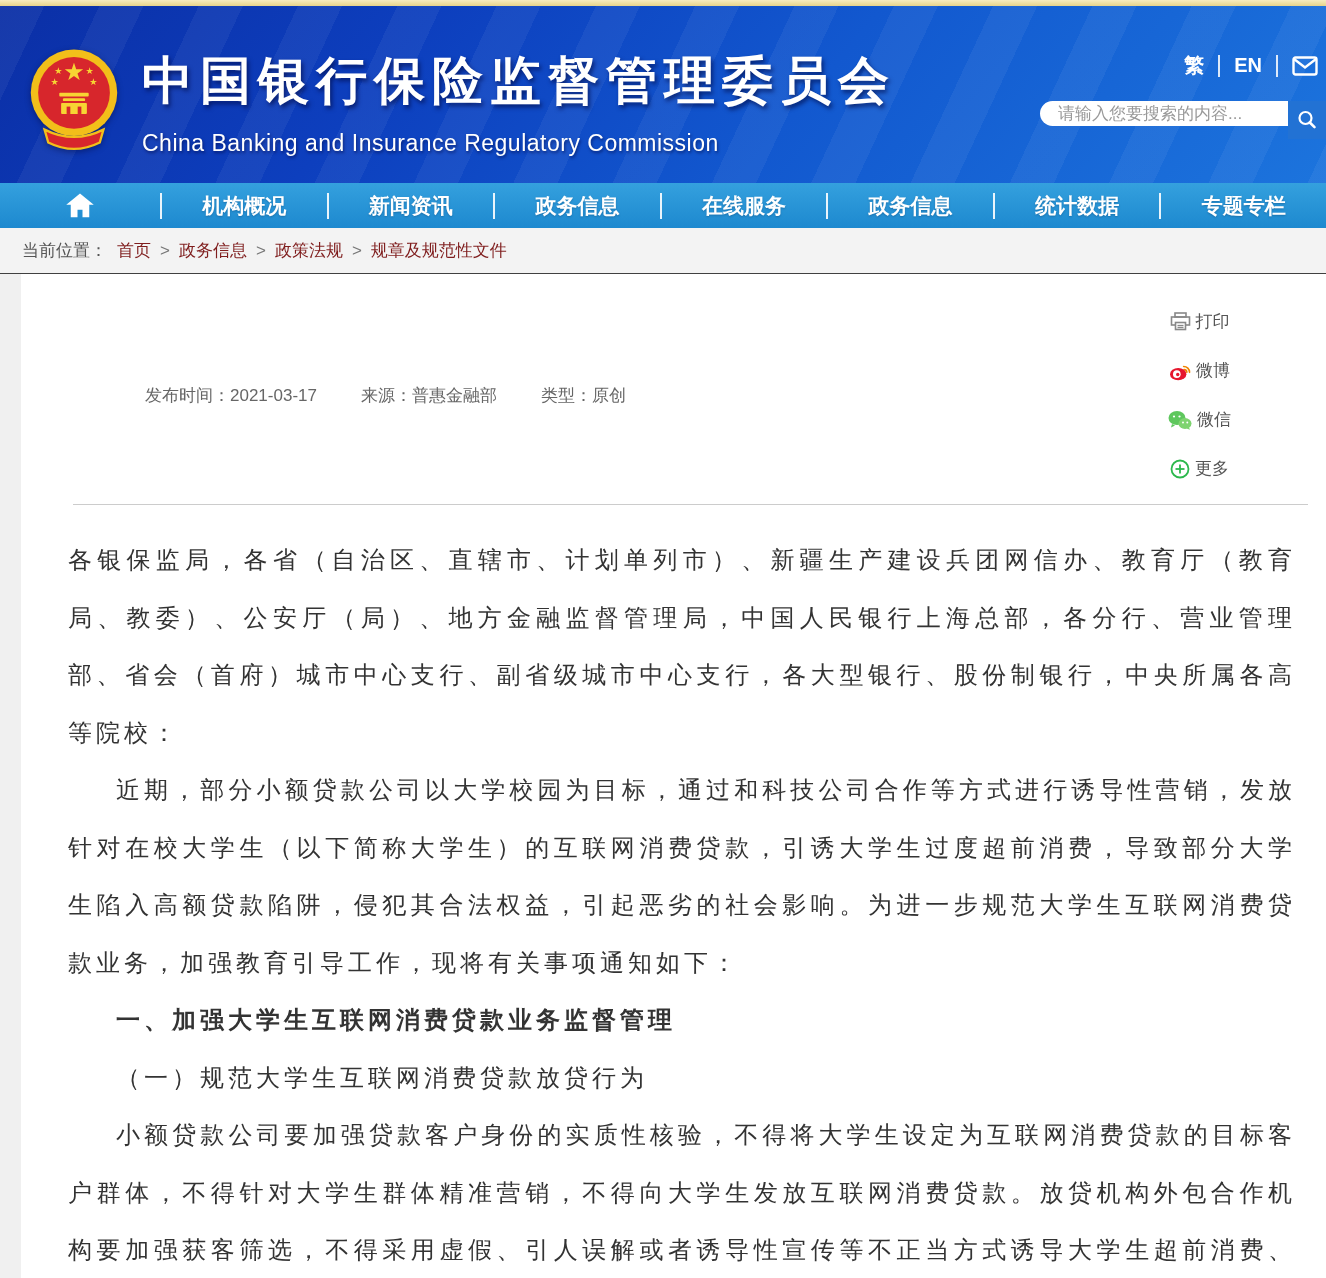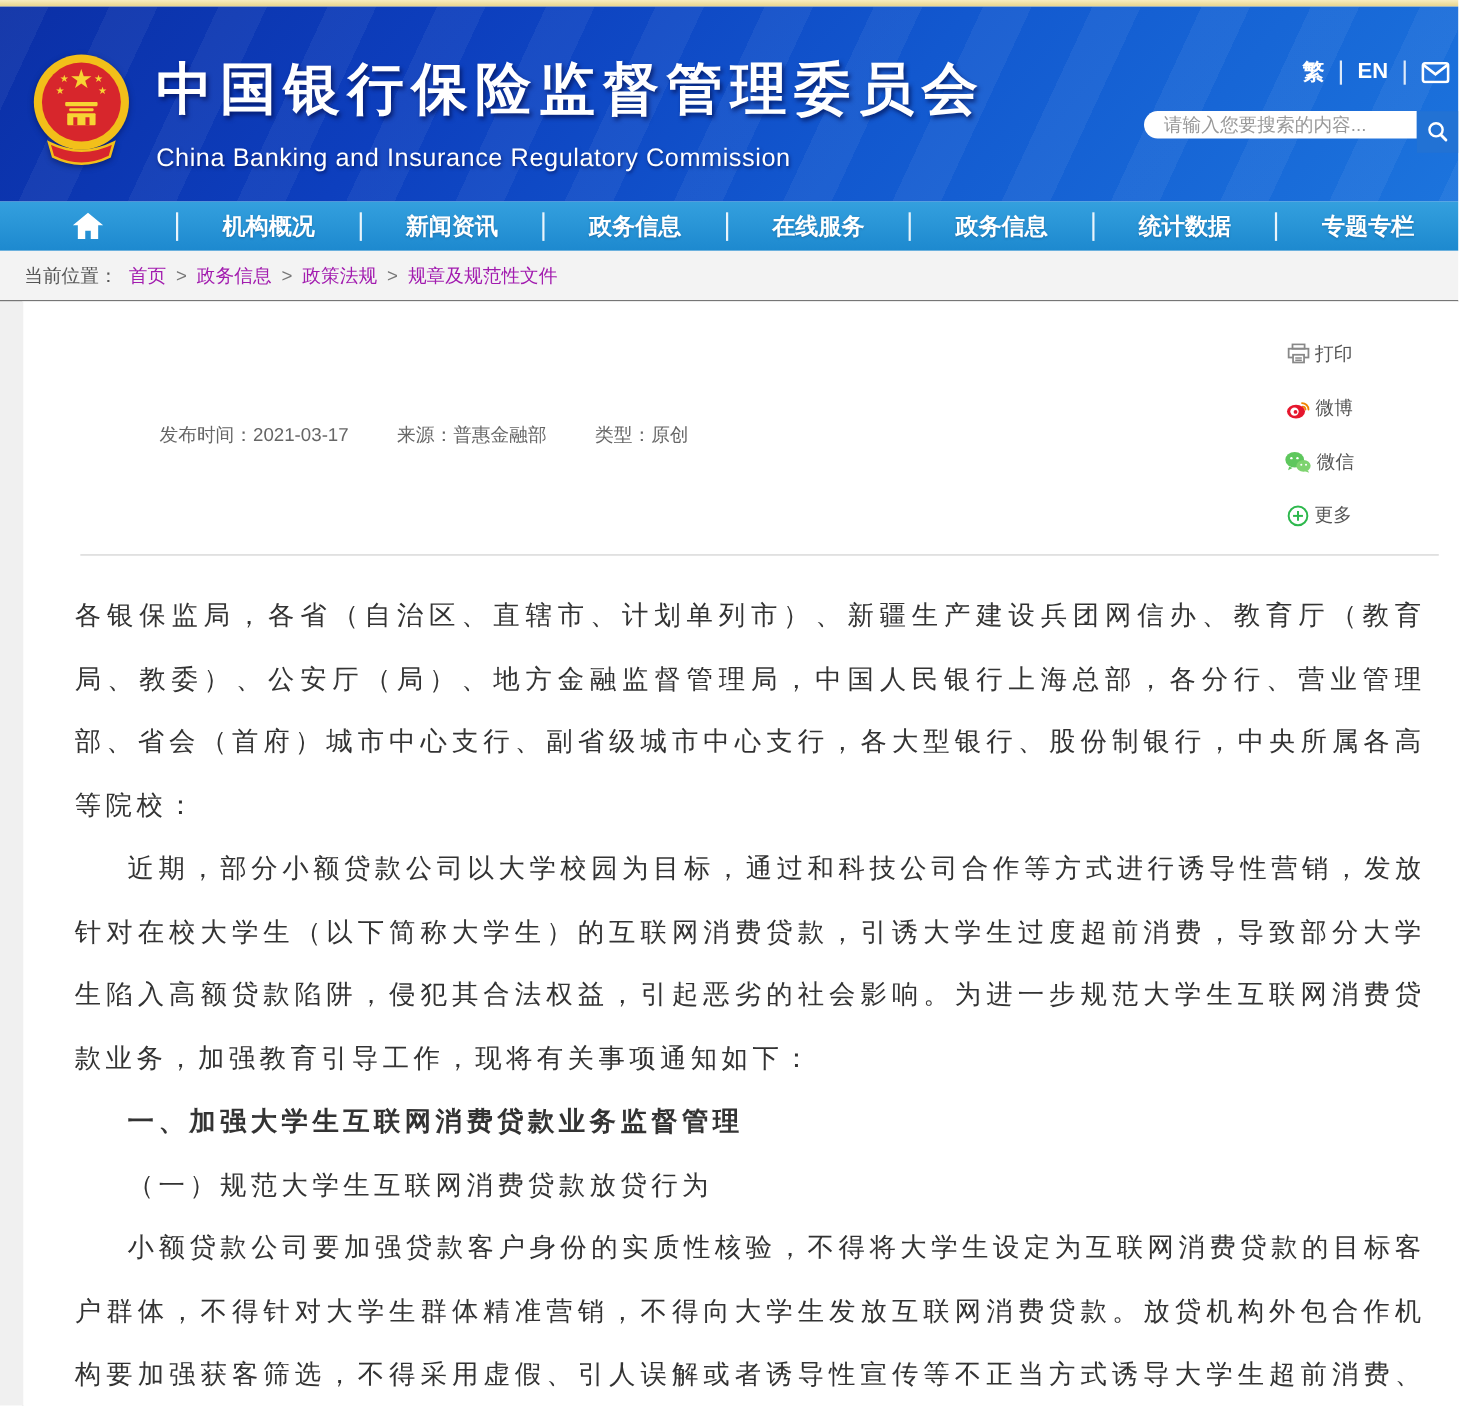--- a/index.html
+++ b/index.html
@@ -49,21 +49,21 @@
               display:flex; align-items:center; }
   .nav-home { flex:0 0 160px; display:flex; justify-content:center; cursor:pointer; }
   .nav-item { flex:1; text-align:center; color:#fff; font-size:21px; font-weight:bold;
               text-decoration:none; cursor:pointer; text-shadow:0 1px 2px rgba(0,40,80,.3); }
   .nav-sep { width:2px; height:26px; background:rgba(255,255,255,.9); }
 
   
   .breadcrumb { height:46px; background:#f3f3f3; border-bottom:1px solid #404040;
                 display:flex; align-items:center; padding-left:22px;
                 font-size:17px; color:#555; }
-  .breadcrumb a { color:#a21caf; text-decoration:none; cursor:pointer; }
+  .breadcrumb a { color:#7f1d1d; text-decoration:none; cursor:pointer; }
   .crumb-sep { margin:0 9px; color:#777; }
   .crumb-label { margin-right:10px; }
 
   
   .panel { background:#fff; margin-left:21px; min-height:1000px; padding-top:30px;
            box-shadow:-1px 0 0 #e2e2e2; }
   .page-bg-left { position:absolute; left:0; top:274px; bottom:0; width:21px; background:#f0f0f0; }
 
   .meta-row { display:flex; justify-content:space-between; align-items:center;
               padding:6px 95px 0 124px; font-size:17px; color:#666;text-align:right; }

